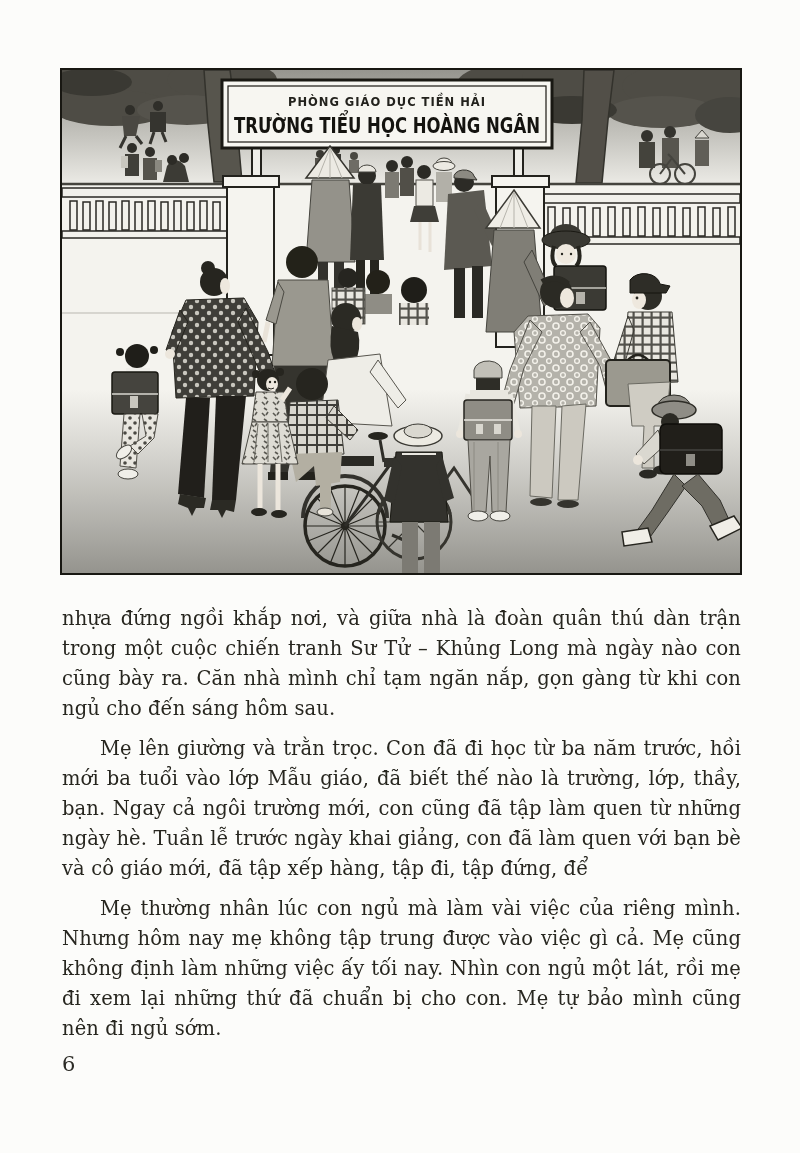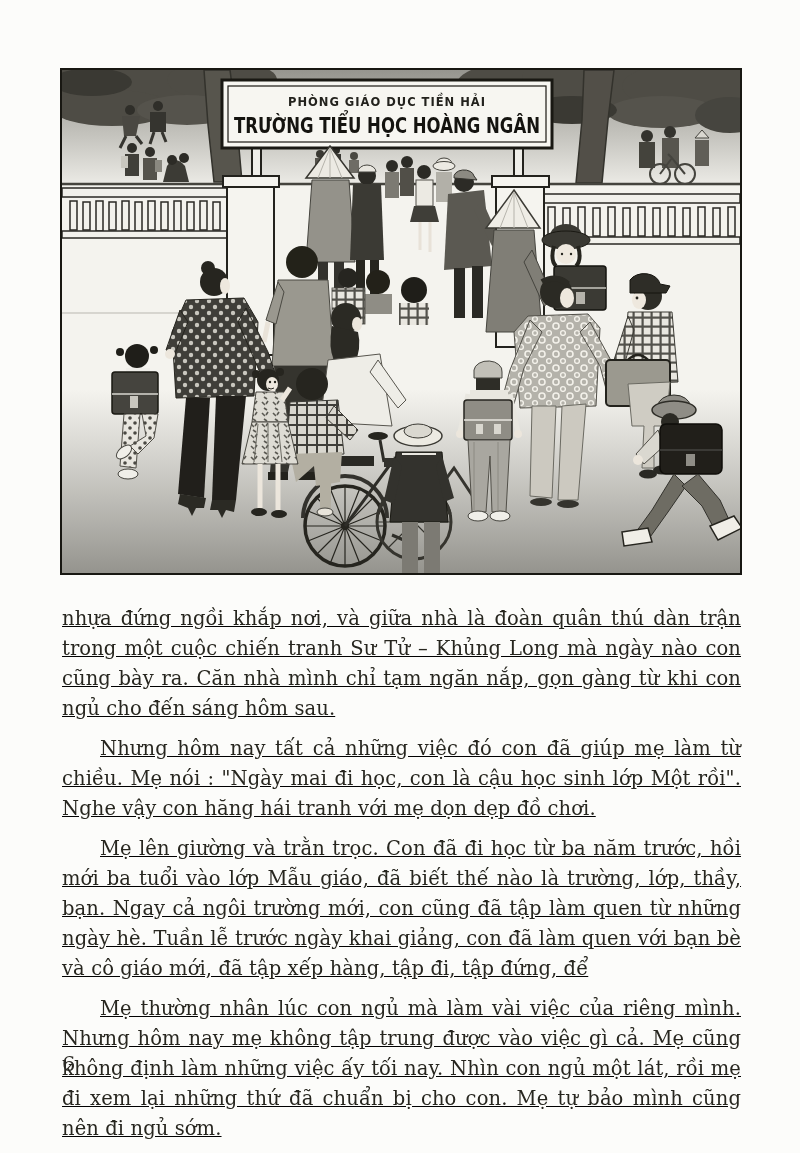--- a/index.html
+++ b/index.html
@@ -7,21 +7,21 @@
     position:relative;width:800px;height:1153px;margin:0 auto;
     background:#fcfcfa;overflow:hidden;
     font-family:"DejaVu Serif","Liberation Serif",serif;
   }
   .illustration{
     position:absolute;left:60px;top:68px;width:678px;height:503px;
     border:2px solid #181712;background:#f4f3ee;text-align:center;
   }
   .illustration svg{display:block;width:678px;height:503px;}
   .text-block{
-    position:absolute;left:62px;top:604px;width:679px;text-decoration:underline;
+    position:absolute;left:62px;top:604px;width:679px;
   }
   .text-block p{
     margin:0 0 10px 0;font-size:19.5px;line-height:30px;color:#27261f;
     text-align:justify;text-indent:38px;letter-spacing:0.1px;
   }
   .text-block p.first{text-indent:0;}
   .page-num{
     position:absolute;left:62px;top:1052px;font-size:21px;color:#2b2a25;
   }
   .sign-line1{font-family:"DejaVu Sans","Liberation Sans",sans-serif;font-size:11.5px;font-weight:600;letter-spacing:1px;fill:#23221d;}
@@ -391,20 +391,19 @@
         <path d="M612 404 L590 440 L574 462 L586 470 L606 442 L624 416 Z" fill="#6e6c63" stroke="#33322d"></path>
         <path d="M636 404 L658 430 L668 452 L654 462 L640 436 L620 416 Z" fill="#6e6c63" stroke="#33322d"></path>
         <path d="M560 462 L586 458 L590 472 L562 476 Z" fill="#f0eee7" stroke="#26251f" stroke-width="1.5"></path>
         <path d="M648 456 L672 446 L680 458 L656 470 Z" fill="#f0eee7" stroke="#26251f" stroke-width="1.5"></path>
       </g>
     </svg>
   </figure>
 
   <div class="text-block">
     <p class="first">nhựa đứng ngồi khắp nơi, và giữa nhà là đoàn quân thú dàn trận trong một cuộc chiến tranh Sư Tử – Khủng Long mà ngày nào con cũng bày ra. Căn nhà mình chỉ tạm ngăn nắp, gọn gàng từ khi con ngủ cho đến sáng hôm sau.</p>
-    <p>Nhưng hôm nay tất cả những việc đó con đã giúp mẹ làm từ chiều. Mẹ nói : "Ngày mai đi học, con là cậu học sinh lớp Một rồi". Nghe vậy con hăng hái tranh với mẹ dọn dẹp đồ chơi.</p>
     <p>Mẹ lên giường và trằn trọc. Con đã đi học từ ba năm trước, hồi mới ba tuổi vào lớp Mẫu giáo, đã biết thế nào là trường, lớp, thầy, bạn. Ngay cả ngôi trường mới, con cũng đã tập làm quen từ những ngày hè. Tuần lễ trước ngày khai giảng, con đã làm quen với bạn bè và cô giáo mới, đã tập xếp hàng, tập đi, tập đứng, để</p>
     <p>Mẹ thường nhân lúc con ngủ mà làm vài việc của riêng mình. Nhưng hôm nay mẹ không tập trung được vào việc gì cả. Mẹ cũng không định làm những việc ấy tối nay. Nhìn con ngủ một lát, rồi mẹ đi xem lại những thứ đã chuẩn bị cho con. Mẹ tự bảo mình cũng nên đi ngủ sớm.</p>
   </div>
 
   <div class="page-num">6</div>
 
 </div>
 
 </body></html>

